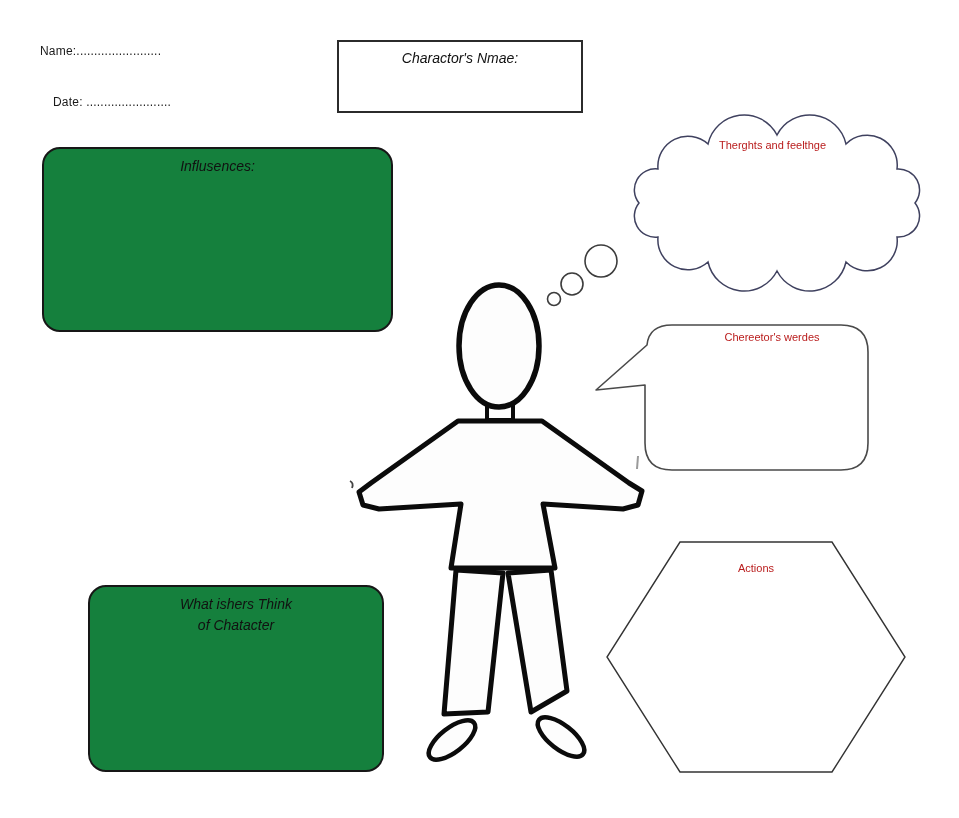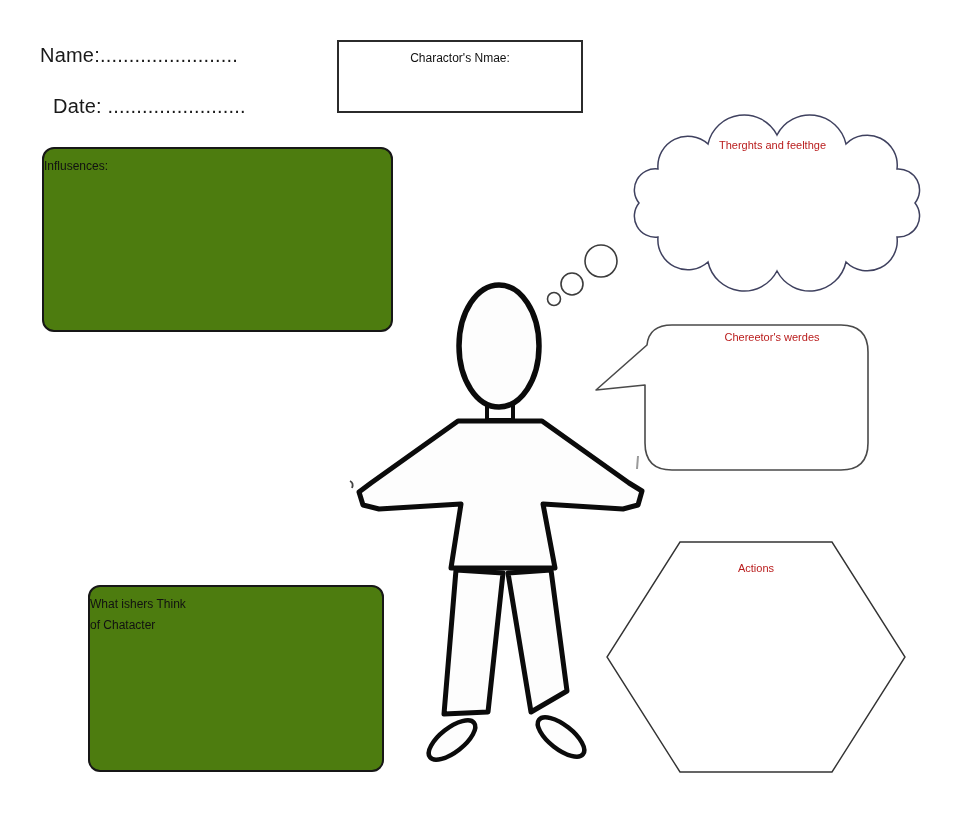--- a/index.html
+++ b/index.html
@@ -6,42 +6,43 @@
   #sheet{
     position:relative;
     width:959px;height:818px;
     background:#ffffff;
     font-family:"Liberation Sans", sans-serif;
     color:#1a1a1a;
     overflow:hidden;
   }
   .abs{position:absolute;}
   .field-line{
-    font-size:20px;
+    font-size:12px;
     letter-spacing:.2px;
     white-space:pre;
   }
   .plain-box{
     border:2.5px solid #2b2b2b;
     background:#fff;
     display:flex;justify-content:center;align-items:flex-start;
     padding-top:6px;box-sizing:border-box;
   }
   .round-box{
     border:2.5px solid #171717;
-    border-radius:12px;
-    background:#4d7c0f;
-    display:flex;flex-direction:column;align-items:flex-start;
+    border-radius:18px;
+    background:#15803d;
+    display:flex;flex-direction:column;align-items:center;
     padding-top:7px;box-sizing:border-box;
   }
   .shape-label{
-    font-size:12px;
+    font-size:14px;
     line-height:21px;
     text-align:center;
     color:#111;
+    font-style:italic;
   }
   .overlay-label{
     font-size:11px;
     text-align:center;
     color:#b91c1c;
   }
   svg{display:block;}
 </style>
 </head>
 <body>

